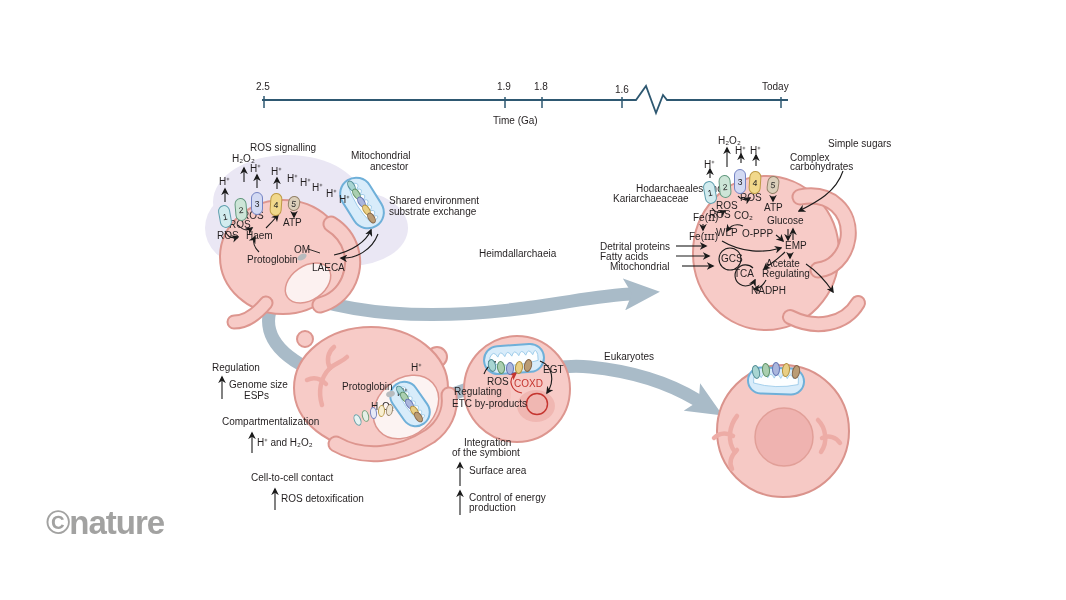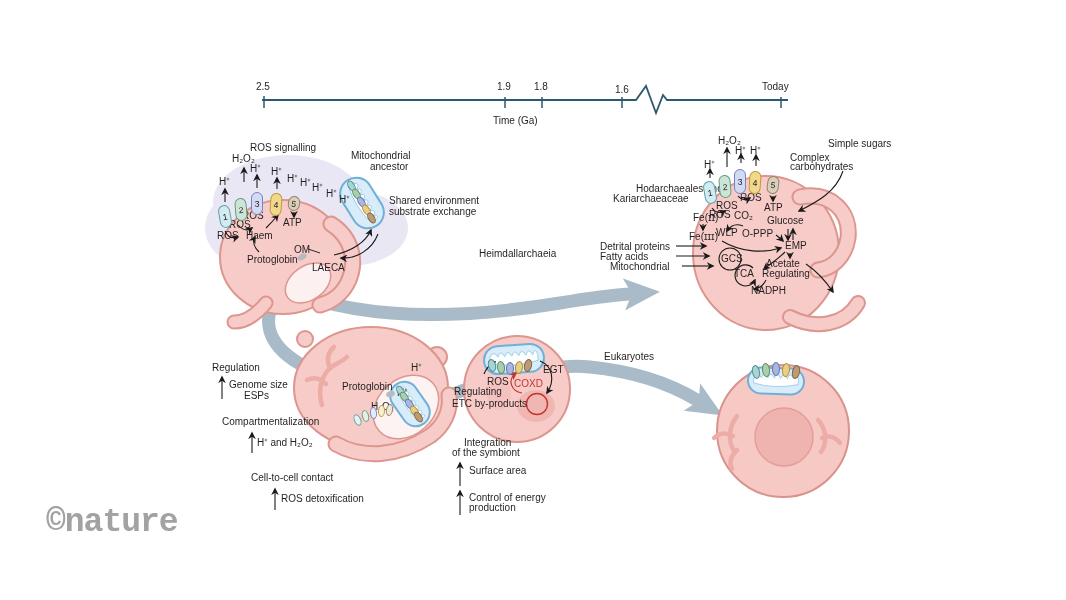--- a/index.html
+++ b/index.html
@@ -23,21 +23,21 @@
   .o2{background:#aacfb0;border-color:#5f9167}
   .o3{background:#aab6dd;border-color:#6575b4}
   .o4{background:#e9cf85;border-color:#b3923f}
   .o5{background:#bb9c74;border-color:#84664a}
   .l1{background:#e6f3f2;border-color:#6aa3ab}
   .l2{background:#e4efe6;border-color:#6f9e78}
   .l3{background:#e7eaf7;border-color:#7886c0}
   .l4{background:#f8efd2;border-color:#bb9c4d}
   .l5{background:#efe6d6;border-color:#97846b}
   .gray-ov{position:absolute;background:#b7bbbe;border-radius:50%;z-index:6}
-  .credit{position:absolute;left:46px;top:504px;font-family:Liberation Mono, monospace;
+  .credit{position:absolute;left:46px;top:504px;font-family:Liberation Sans, sans-serif;
           font-weight:bold;font-size:33px;color:#a2a2a1;letter-spacing:-1px;z-index:5}
 </style>
 </head>
 <body>
 
 <div class="canvas">
 
 <svg class="layer" width="1066" height="600" viewBox="0 0 1066 600">
   <defs>
     <marker id="ab" viewBox="0 0 10 10" refX="8" refY="5" markerWidth="7" markerHeight="7" orient="auto-start-reverse">

